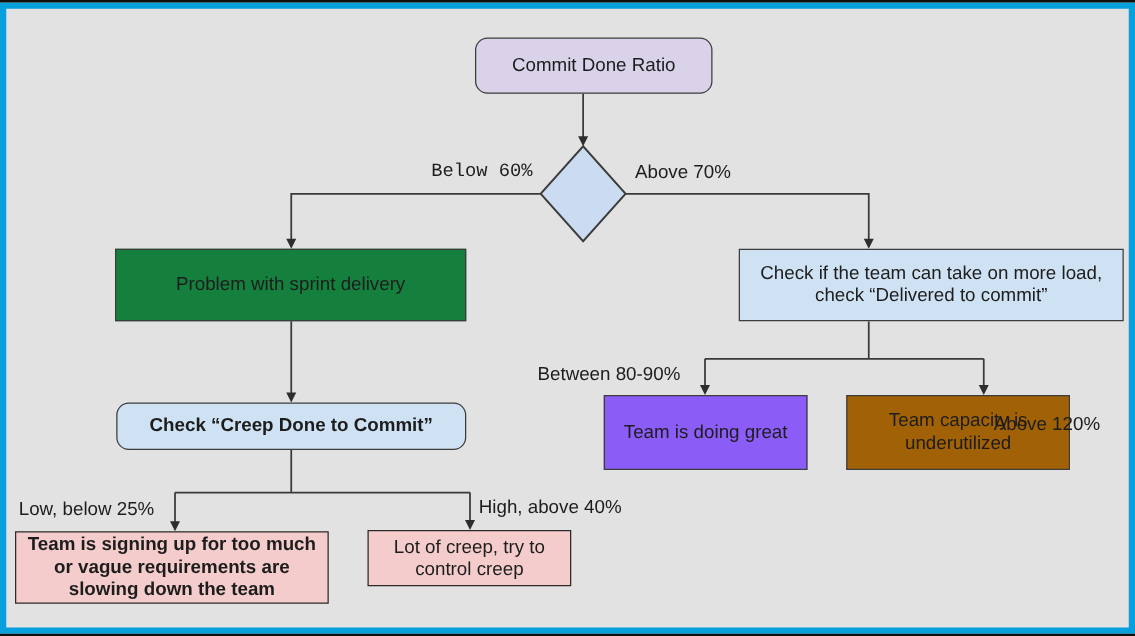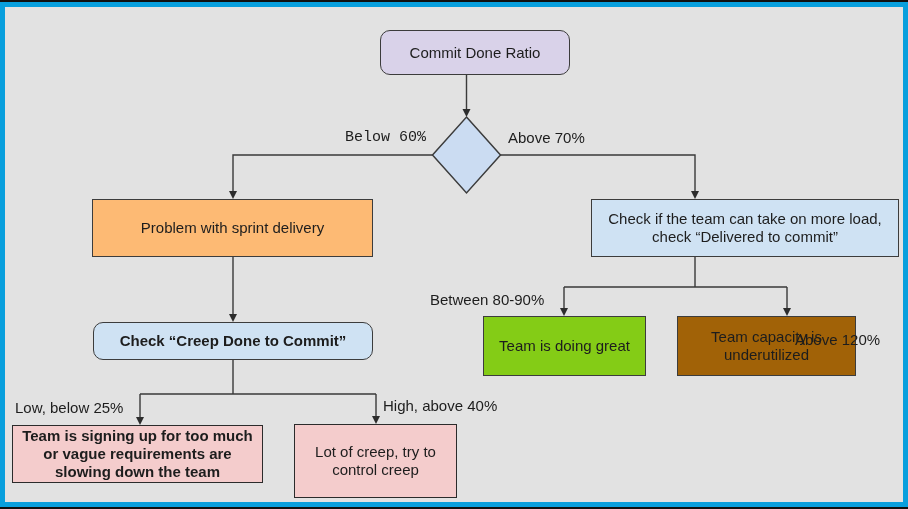--- a/index.html
+++ b/index.html
@@ -31,26 +31,26 @@
     position:absolute; z-index:5;
     display:flex; align-items:center; justify-content:center;
     text-align:center;
     font-size:15px; line-height:18px; color:#1d1d1d;
     border:1.4px solid #3c3c3c;
     padding:2px 6px;
   }
   .node.rounded { border-radius:10px; }
 
   .n-start   { left:380px; top:30px;  width:190px; height:45px; background:#d9d2e9; }
-  .n-problem { left:92px;  top:199px; width:281px; height:58px; background:#fdba74; }
+  .n-problem { left:92px;  top:199px; width:281px; height:58px; background:#15803d; }
   .n-more    { left:553px; top:199px; width:308px; height:58px; background:#cfe2f3;margin-left:38px; }
   .n-creep   { left:93px;  top:322px; width:280px; height:38px; background:#cfe2f3;font-weight:bold; }
   .n-toomuch { left:12px;  top:425px; width:251px; height:58px; background:#f4cccc; border-color:#2b2b2b; border-width:1.6px;font-weight:bold; }
-  .n-lot     { left:294px; top:424px; width:163px; height:74px; background:#f4cccc; border-color:#2b2b2b; border-width:1.6px; }
-  .n-great   { left:483px; top:316px; width:163px; height:60px; background:#84cc16;text-align:center; }
+  .n-lot     { left:294px; top:424px; width:163px; height:45px; background:#f4cccc; border-color:#2b2b2b; border-width:1.6px; }
+  .n-great   { left:483px; top:316px; width:163px; height:60px; background:#8b5cf6;text-align:center; }
   .n-under   { left:677px; top:316px; width:179px; height:60px; background:#a16207; padding:2px 20px; }
 
   .edge-label {
     position:absolute; z-index:6;
     font-size:15px; color:#1d1d1d; white-space:nowrap;
   }
   .l-below60   { left:345px; top:129px;font-family:Liberation Mono, monospace; }
   .l-above70   { left:508px; top:129px; }
   .l-between   { left:430px; top:291px; }
   .l-above120  { left:795px; top:292px;margin-top:39px; }

